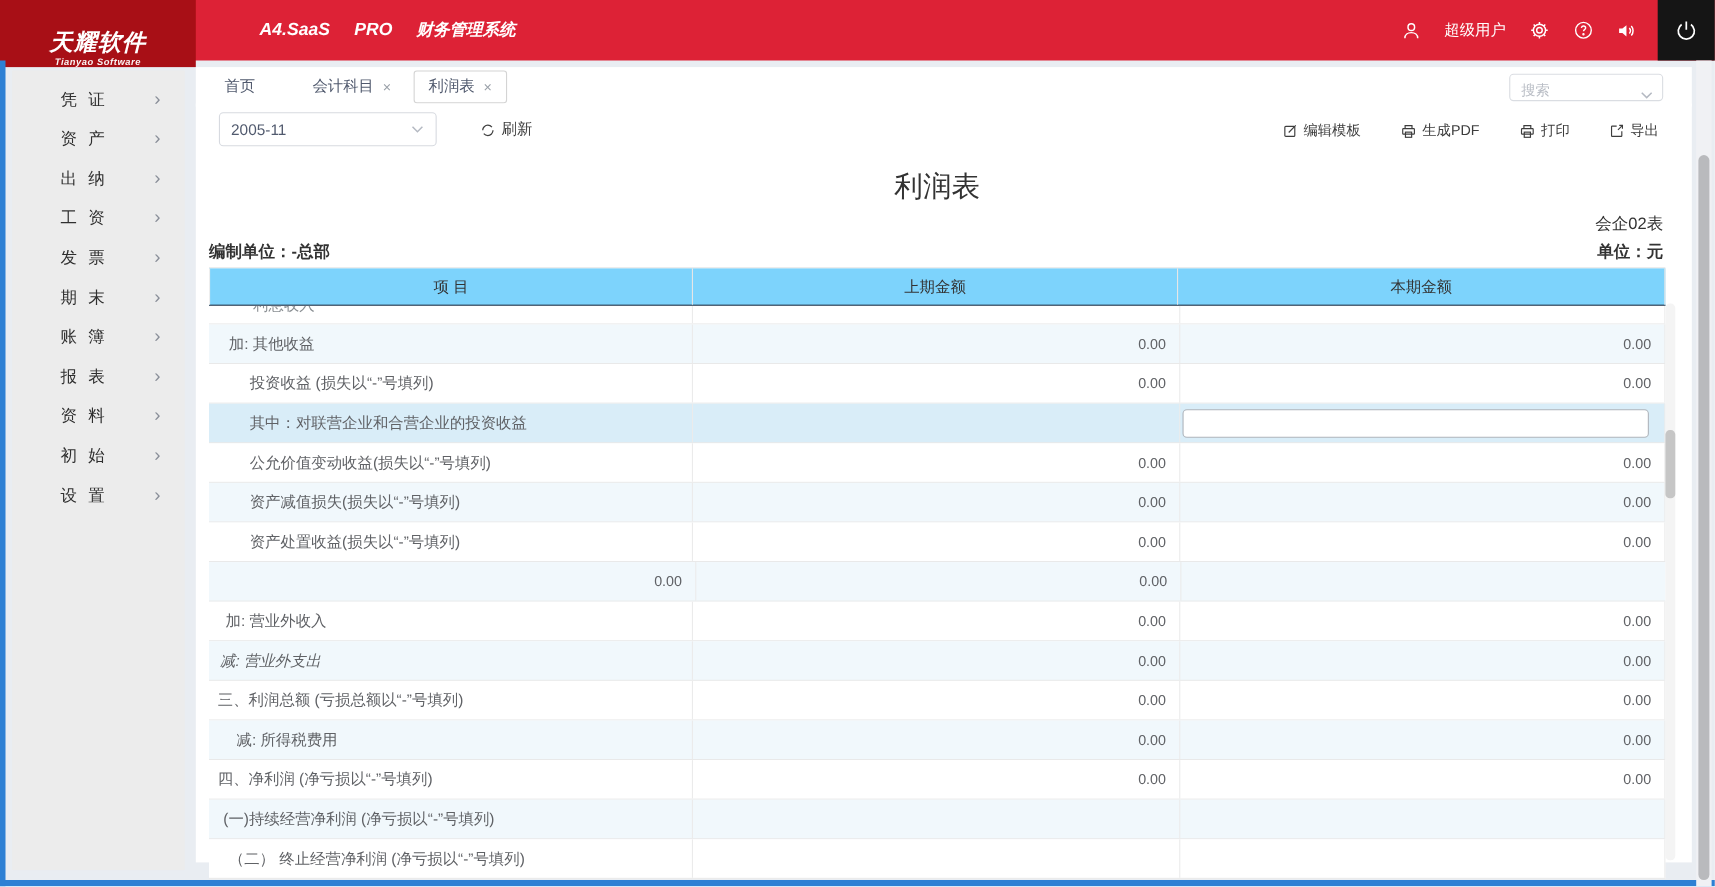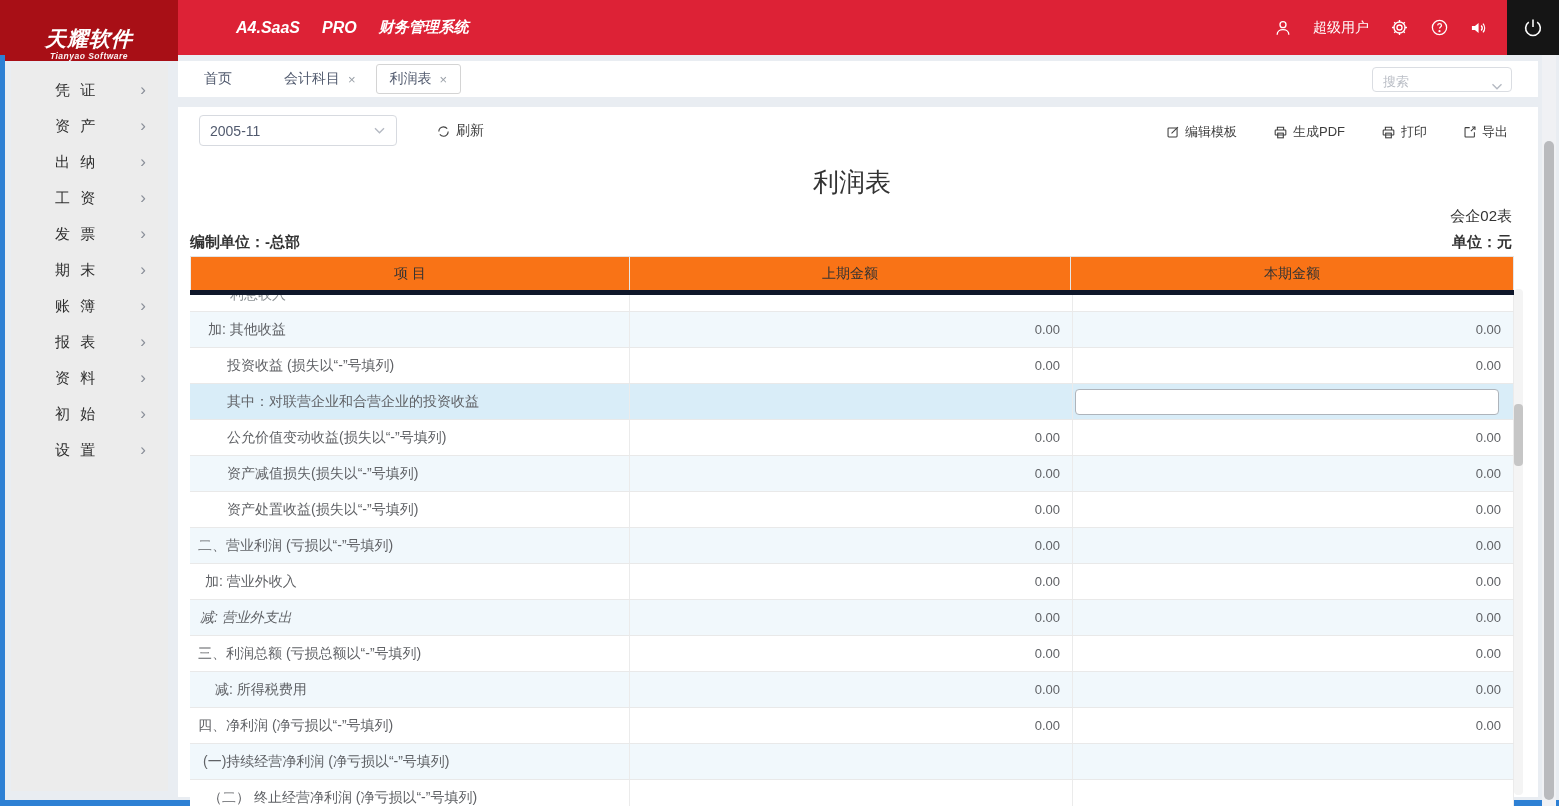--- a/index.html
+++ b/index.html
@@ -30,35 +30,35 @@
   
   .tabbar{position:absolute;left:178px;top:61px;width:1360px;height:36px;background:#fff;display:flex;
           align-items:center;padding:0 26px;box-sizing:border-box;}
   .tab{display:flex;align-items:center;gap:8px;font-size:14px;color:#515a6e;cursor:pointer;margin-right:52px;white-space:nowrap;}
   .tab .tab-close{color:#9aa0a8;font-size:13px;line-height:1;cursor:pointer;}
   .tab.tab-active{border:1px solid #d4d4d4;border-radius:3px;background:#fff;padding:5px 13px;margin-right:0;margin-left:-32px;}
   .search-box{margin-left:auto;width:140px;height:25px;border:1px solid #dadde2;border-radius:4px;background:#fff;
               display:flex;align-items:flex-end;padding:0 8px 0 10px;box-sizing:border-box;cursor:pointer;margin-right:0;}
   .search-ph{font-size:13px;color:#b9bdc5;flex:1;}
   
-  .panel{position:absolute;left:178px;top:107px;width:1360px;height:690px;background:#fff;}
+  .panel{position:absolute;left:178px;top:94px;width:1360px;height:690px;background:#fff;}
   .period-select{position:absolute;left:21px;top:8px;width:198px;height:31px;border:1px solid #d7dae0;border-radius:4px;
                  background:#fff;display:flex;align-items:center;padding:0 10px;box-sizing:border-box;cursor:pointer;}
   .period-text{font-size:14px;color:#515a6e;flex:1;}
   .refresh-btn{position:absolute;left:258px;top:15px;display:flex;align-items:center;gap:5px;font-size:14px;
                color:#3f3f3f;cursor:pointer;}
   .actions{position:absolute;right:30px;top:16px;display:flex;align-items:center;gap:36px;}
   .action-btn{display:flex;align-items:center;gap:5px;font-size:13px;color:#3d3d3d;cursor:pointer;white-space:nowrap;}
   .rpt-title{position:absolute;left:12px;top:58px;width:1324px;text-align:center;font-size:26px;color:#333;font-weight:500;}
   .rpt-code{position:absolute;right:26px;top:100px;font-size:15px;color:#333;}
   .rpt-meta{position:absolute;left:12px;right:26px;top:126px;display:flex;justify-content:space-between;
             font-size:15px;font-weight:bold;color:#333;gap:32px;}
   
   .tbl{position:absolute;left:12px;top:149px;width:1324px;border-top:1px solid #e4e4e4;}
-  .thead{display:flex;height:33px;background:#f97316;border-bottom:5px solid #0f172a;}
+  .thead{display:flex;height:33px;background:#7dd3fc;border-bottom:1px solid #0f172a;}
   .th{display:flex;align-items:center;justify-content:center;font-size:14px;color:#333;box-sizing:border-box;
       border-right:1px solid #e6e6e6;}
   .th:first-child{border-left:1px solid #eee;}
   .c1{width:440px;} .c2{width:443px;} .c3{width:441px;}
   .trow{display:flex;height:35px;border-bottom:1px solid #e9e9e9;background:#fff;cursor:pointer;}
   .trow.alt{background:#f1f8fc;}
   .trow.highlight{background:#d9edf8;}
   .cell{display:flex;align-items:center;box-sizing:border-box;border-right:1px solid #ebebeb;}
   .cell.lblc{font-size:14px;color:#606266;}
   .cell.valc{justify-content:flex-end;padding-right:12px;font-size:13px;color:#606266;}
@@ -325,23 +325,20 @@
             <div class="cell valc c3">0.00</div>
           </div>
           <div class="trow">
             <div class="cell lblc c1" style="padding-left: 37px;">
               <span class="lbl">资产处置收益(损失以“-”号填列)</span>
             </div>
             <div class="cell valc c2">0.00</div>
             <div class="cell valc c3">0.00</div>
           </div>
           <div class="trow alt">
-            <div class="cell lblc c1" style="padding-left: 8px;">
-              <span class="lbl">二、营业利润 (亏损以“-”号填列)</span>
-            </div>
             <div class="cell valc c2">0.00</div>
             <div class="cell valc c3">0.00</div>
           </div>
           <div class="trow">
             <div class="cell lblc c1" style="padding-left: 15px;">
               <span class="lbl">加: 营业外收入</span>
             </div>
             <div class="cell valc c2">0.00</div>
             <div class="cell valc c3">0.00</div>
           </div>

